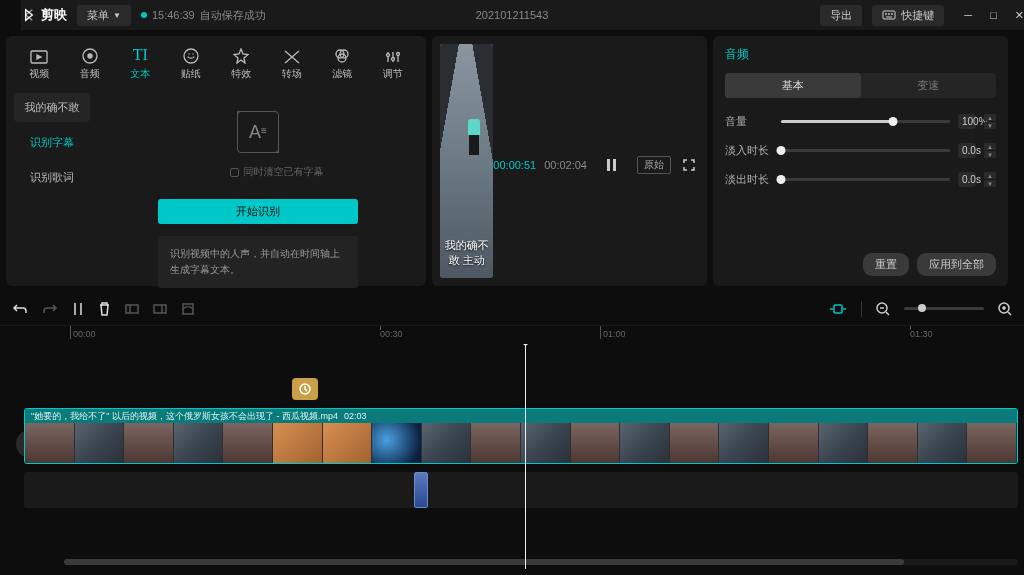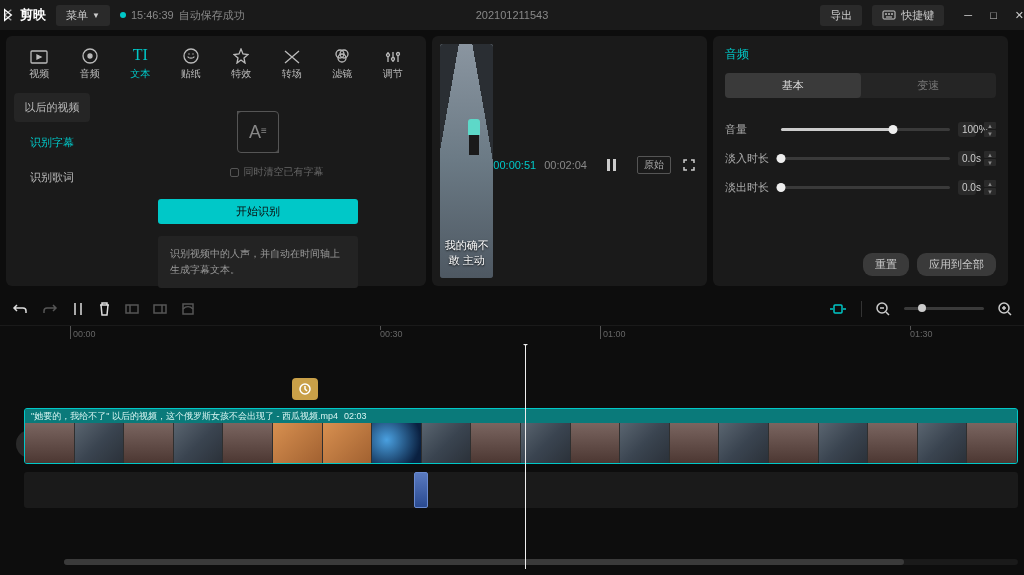--- a/index.html
+++ b/index.html
@@ -1,17 +1,17 @@
 <!DOCTYPE html>
 <html><head>
 <meta charset="utf-8">
 <style>
 * { margin:0; padding:0; box-sizing:border-box; font-family:"Microsoft YaHei",sans-serif; user-select:none; }
 body { background:#0d0d0d; color:#bbb; width:1024px; height:575px; overflow:hidden; font-size:11px; }
-.titlebar { height:30px; display:flex; align-items:center; padding:0 0; background:#1a1a1a; gap:10px; }
+.titlebar { height:30px; display:flex; align-items:center; padding:0 0; background:#1a1a1a; gap:10px;margin-left:21px; }
 .logo { display:flex; align-items:center; gap:4px; color:#fff; font-weight:bold; font-size:13px; }
 .logo svg { width:16px; height:16px; }
 .menu-btn { background:#2a2a2a; padding:3px 10px; border-radius:3px; color:#ccc; cursor:pointer; display:flex; align-items:center; gap:4px; }
 .dot { width:6px; height:6px; border-radius:50%; background:#00c8c8; }
 .autosave { color:#888; font-size:11px; display:flex; align-items:center; gap:5px; }
 .proj-title { position:absolute; left:50%; transform:translateX(-50%); color:#888; }
 .spacer { flex:1; }
 .title-btn { padding:3px 10px; border-radius:3px; background:#2a2a2a; color:#ccc; cursor:pointer; }
 .title-btn.hk { display:flex; align-items:center; gap:5px; }
 .win-controls { display:flex; gap:18px; margin-left:10px; color:#ccc; }
@@ -53,21 +53,21 @@
 .caption { position:absolute; bottom:10px; width:100%; text-align:center; color:#fff; font-size:11px; text-shadow:0 1px 2px #000; }
 .pv-controls { display:flex; align-items:center; padding-top:8px; gap:8px; }
 .time-cur { color:#00c8c8; font-size:11px; }
 .time-tot { color:#888; font-size:11px; }
 .pv-controls .spacer { flex:1; }
 .pv-btn { color:#ccc; cursor:pointer; padding:2px 4px; }
 .orig-btn { border:1px solid #555; padding:1px 6px; border-radius:2px; font-size:10px; color:#aaa; cursor:pointer; }
 
 .right { width:295px; display:flex; flex-direction:column; padding:10px 12px; }
 .right-title { color:#00c8c8; font-size:12px; margin-bottom:10px; }
-.seg-tabs { display:flex; background:#252525; border-radius:4px; margin-bottom:24px; }
+.seg-tabs { display:flex; background:#252525; border-radius:4px; margin-bottom:16px; }
 .seg-tab { flex:1; text-align:center; padding:5px 0; cursor:pointer; font-size:11px; color:#777; border-radius:4px; }
 .seg-tab.active { background:#3a3a3a; color:#ddd; }
 .prop-row { display:flex; align-items:center; gap:8px; margin-bottom:14px; }
 .prop-label { width:48px; font-size:11px; color:#aaa; }
 .slider { flex:1; height:3px; background:#3a3a3a; border-radius:2px; position:relative; cursor:pointer; }
 .slider .fill { position:absolute; height:100%; background:#ccc; border-radius:2px; }
 .slider .thumb { position:absolute; width:9px; height:9px; background:#eee; border-radius:50%; top:-3px; transform:translateX(-50%); }
 .val-box { width:18px; background:#2a2a2a; padding:2px 4px; border-radius:3px; text-align:right; font-size:10px; color:#ccc; }
 .stepper { width:12px; display:flex; flex-direction:column; gap:1px; }
 .stepper span { background:#2a2a2a; height:7px; display:flex; align-items:center; justify-content:center; font-size:6px; cursor:pointer; border-radius:1px; color:#888; }
@@ -222,21 +222,21 @@
               <circle cx="3" cy="5" r="1.5" fill="#1a1a1a"></circle>
               <circle cx="8" cy="9" r="1.5" fill="#1a1a1a"></circle>
               <circle cx="13" cy="4" r="1.5" fill="#1a1a1a"></circle>
             </svg>
           </div>
           <div class="tab-label">调节</div>
         </div>
     </div>
     <div class="left-body">
       <div class="side-menu">
-        <div class="side-item">以后的视频</div>
+        <div class="side-item">我的确不敢</div>
         <div class="side-item active">识别字幕</div>
         <div class="side-item plain">识别歌词</div>
       </div>
       <div class="subtitle-panel">
         <div class="big-icon">A<span style="font-size:10px;position:relative;top:-2px">≡</span></div>
         <div class="chk-row">
             <div class="chk"></div>
             <span>同时清空已有字幕</span>
           </div>
         <div class="start-btn">开始识别</div>

